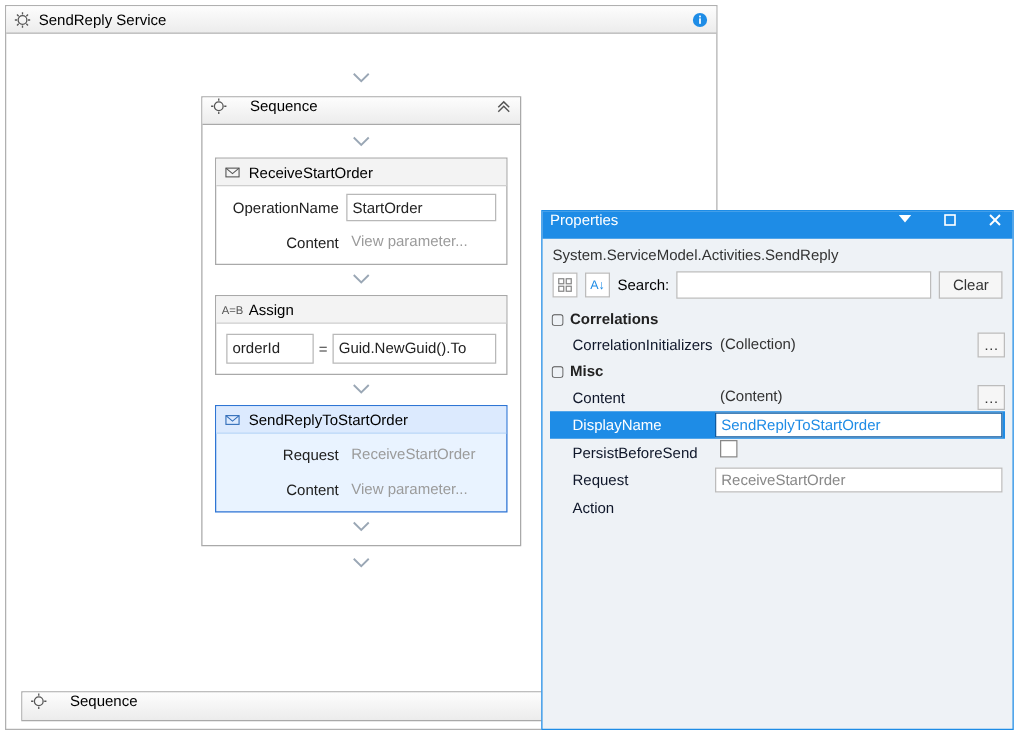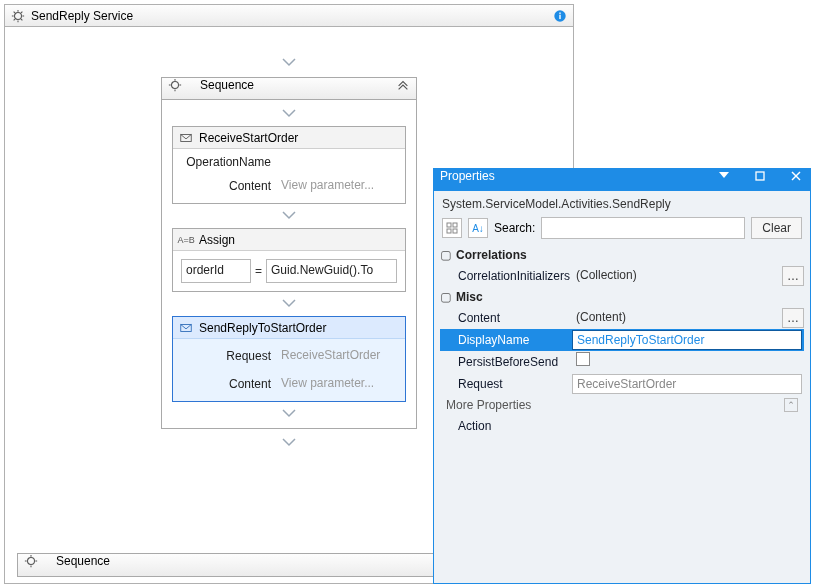--- a/index.html
+++ b/index.html
@@ -131,20 +131,21 @@
               <svg viewBox="0 0 16 16">
                   <rect x="2" y="4" width="12" height="8" fill="none" stroke="#555"></rect>
                   <polyline points="2,4 8,9 14,4" fill="none" stroke="#555"></polyline>
                 </svg>
             </span>
             <span>ReceiveStartOrder</span>
           </div>
           <div class="act-body">
             <div class="row">
               <span class="lbl">OperationName</span>
+              <div class="input">StartOrder</div>
             </div>
             <div class="row">
               <span class="lbl">Content</span>
               <div class="input ph ro">View parameter...</div>
             </div>
           </div>
         </div>
 
         <div class="conn-s">
             <span class="arrow-down"><svg viewBox="0 0 16 10">
@@ -286,22 +287,18 @@
       <div class="pval">SendReplyToStartOrder</div>
     </div>
     <div class="proprow">
       <div class="pname">PersistBeforeSend</div>
       <div class="pval noborder"><span class="chk"></span></div>
     </div>
     <div class="proprow">
       <div class="pname">Request</div>
       <div class="pval" style="color:#888">ReceiveStartOrder</div>
     </div>
-    <div class="more">
-      <span>More Properties</span>
-      <span class="expico">⌃</span>
-    </div>
     <div class="proprow">
       <div class="pname">Action</div>
       <div class="pval noborder"></div>
     </div>
   </div>
 </div>
 
 </body></html>

